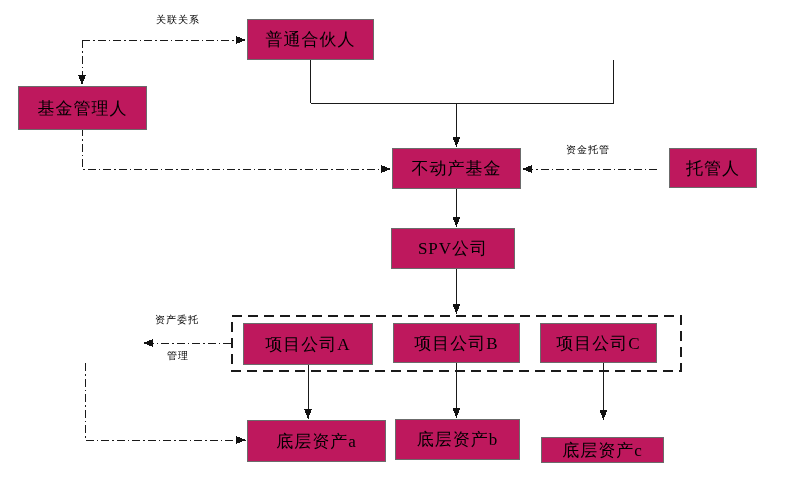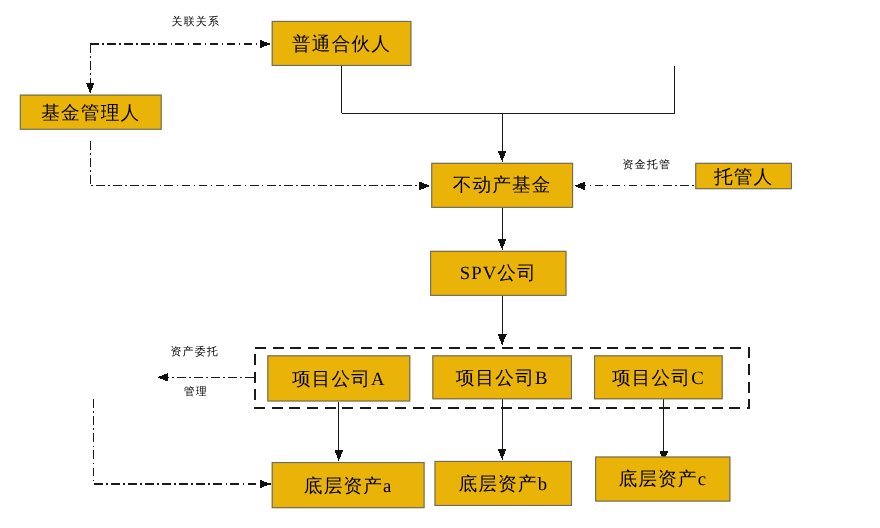--- a/index.html
+++ b/index.html
@@ -19,21 +19,21 @@
   svg.connectors {
     position: absolute;
     left: 0;
     top: 0;
     z-index: 1;
   }
   .node {
     position: absolute;
     box-sizing: border-box;
     border: 1px solid var(--box-border, #6b6b6b);
-    background: #eab308;
+    background: #be185d;
     display: flex;
     align-items: center;
     justify-content: center;
     font-size: 17px;
     letter-spacing: 1px;
     white-space: nowrap;
     z-index: 2;
   }
   .edge-label {
     position: absolute;
@@ -89,29 +89,29 @@
     <path class="dashdot" d="M85,363 L85,440 L246,440" marker-end="url(#ah)"></path>
 
     <rect class="dashed-group" x="232" y="316" width="449" height="55"></rect>
   </svg>
 
   <div class="node" style="left:247px;top:19px;width:127px;height:41px">
     <span>普通合伙人</span>
   </div>
 
 
-  <div class="node" style="left:18px;top:86px;width:129px;height:32px">
+  <div class="node" style="left:18px;top:86px;width:129px;height:44px">
     <span>基金管理人</span>
   </div>
 
   <div class="node" style="left:392px;top:148px;width:129px;height:41px">
     <span>不动产基金</span>
   </div>
 
-  <div class="node" style="left:632px;top:148px;width:88px;height:24px">
+  <div class="node" style="left:669px;top:148px;width:88px;height:40px">
     <span>托管人</span>
   </div>
 
   <div class="node" style="left:391px;top:228px;width:124px;height:41px">
     <span>SPV公司</span>
   </div>
 
 
   <div class="node" style="left:243px;top:323px;width:130px;height:42px">
     <span>项目公司A</span>
@@ -126,21 +126,21 @@
   </div>
 
   <div class="node" style="left:247px;top:420px;width:139px;height:42px">
     <span>底层资产a</span>
   </div>
 
   <div class="node" style="left:395px;top:419px;width:125px;height:41px">
     <span>底层资产b</span>
   </div>
 
-  <div class="node" style="left:541px;top:415px;width:123px;height:41px">
+  <div class="node" style="left:541px;top:437px;width:123px;height:26px">
     <span>底层资产c</span>
   </div>
 
   <div class="edge-label" style="left:156px;top:13px">关联关系</div>
 
 
   <div class="edge-label" style="left:566px;top:143px">资金托管</div>
 
   <div class="edge-label" style="left:155px;top:313px">资产委托</div>
 

